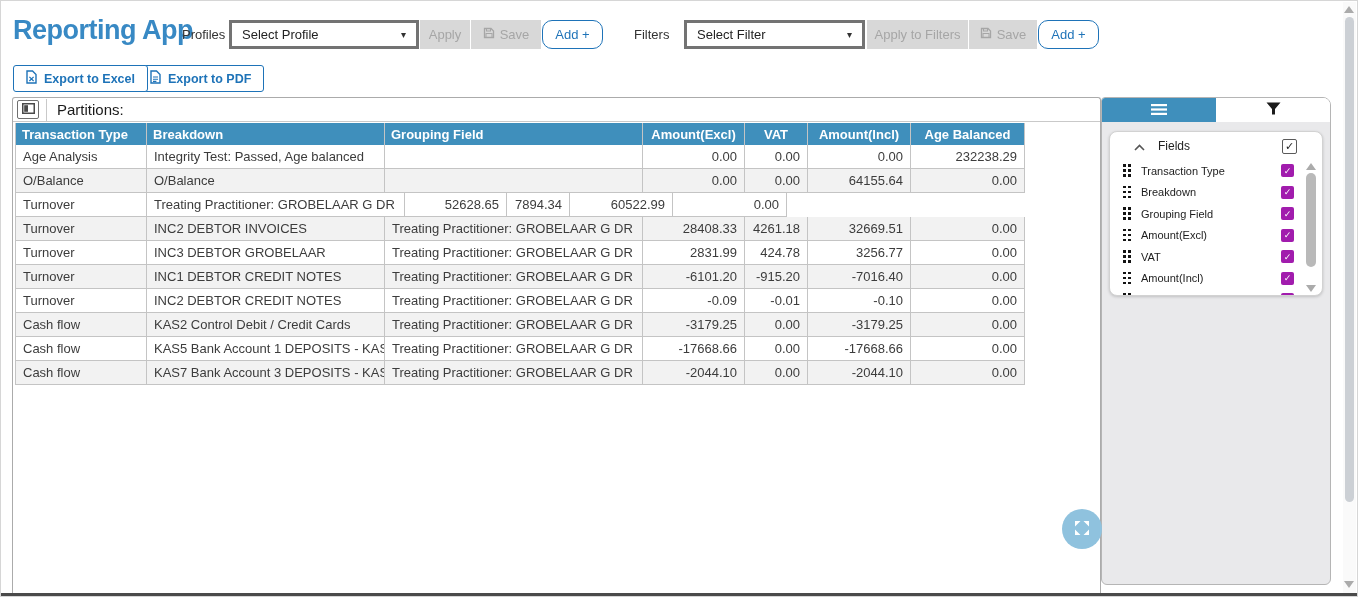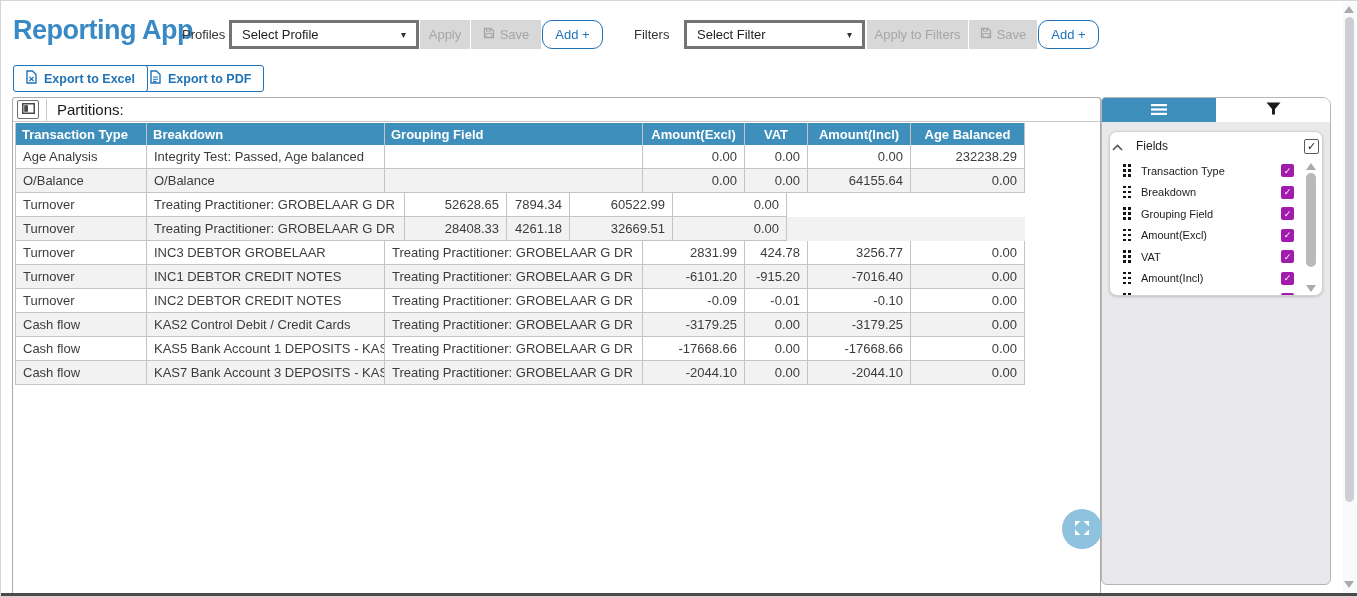--- a/index.html
+++ b/index.html
@@ -51,21 +51,21 @@
   
   #right-panel{position:absolute;left:1100px;top:96px;width:230px;height:488px;background:var(--panel-bg);
                border:1px solid #b5b5b5;border-radius:4px 8px 6px 6px;box-sizing:border-box;overflow:hidden;}
   #panel-tabs{display:flex;height:24px;background:#fff;}
   .tab{flex:1;display:flex;align-items:center;justify-content:center;cursor:pointer;}
   #tab-menu{background:var(--grid-blue);}
   #tab-filter{background:#fff;}
 
   #fields-card{position:absolute;left:7px;top:33px;width:214px;height:165px;background:#fff;border:1px solid #d2d2d2;
                border-radius:8px;box-shadow:0 1px 3px rgba(0,0,0,0.18);box-sizing:border-box;overflow:hidden;}
-  #fields-header{height:28px;display:flex;align-items:center;padding:0 2px;}
+  #fields-header{height:28px;display:flex;align-items:center;padding:0 24px;}
   #fields-title{font-size:12px;color:#222;margin-left:13px;}
   .hcheck{margin-left:auto;margin-right:1px;width:15px;height:15px;border:1.5px solid #5a5a5a;border-radius:2px;background:#fff;
           display:flex;align-items:center;justify-content:center;font-size:11px;color:#222;cursor:pointer;box-sizing:border-box;}
   #fields-list{position:absolute;left:0;top:28px;right:24px;bottom:0;overflow:hidden;}
   .field-item{height:21.5px;display:flex;align-items:center;padding-left:13px;cursor:grab;}
   .handle{width:8px;height:13px;position:relative;margin-right:10px;flex:none;}
   .handle i{position:absolute;left:0;top:0;width:2.6px;height:2.6px;background:#141414;
             box-shadow:5px 0 #141414,0 5px #141414,5px 5px #141414,0 10px #141414,5px 10px #141414;}
   .field-label{font-size:11px;color:#1c1c1c;white-space:nowrap;}
   .pcheck{margin-left:auto;margin-right:4px;width:13px;height:13px;background:var(--purple);border-radius:2px;color:#fff;
@@ -193,20 +193,21 @@
           <div class="tr">
             <div class="td" style="width: 131px;">Turnover</div>
             <div class="td" style="width: 258px;">Treating Practitioner: GROBELAAR G DR</div>
             <div class="td num" style="width: 102px;">52628.65</div>
             <div class="td num" style="width: 63px;">7894.34</div>
             <div class="td num" style="width: 103px;">60522.99</div>
             <div class="td num" style="width: 114px;">0.00</div>
           </div>
           <div class="tr alt">
             <div class="td" style="width: 131px;">Turnover</div>
+            <div class="td" style="width: 238px;">INC2 DEBTOR INVOICES</div>
             <div class="td" style="width: 258px;">Treating Practitioner: GROBELAAR G DR</div>
             <div class="td num" style="width: 102px;">28408.33</div>
             <div class="td num" style="width: 63px;">4261.18</div>
             <div class="td num" style="width: 103px;">32669.51</div>
             <div class="td num" style="width: 114px;">0.00</div>
           </div>
           <div class="tr">
             <div class="td" style="width: 131px;">Turnover</div>
             <div class="td" style="width: 238px;">INC3 DEBTOR GROBELAAR</div>
             <div class="td" style="width: 258px;">Treating Practitioner: GROBELAAR G DR</div>

